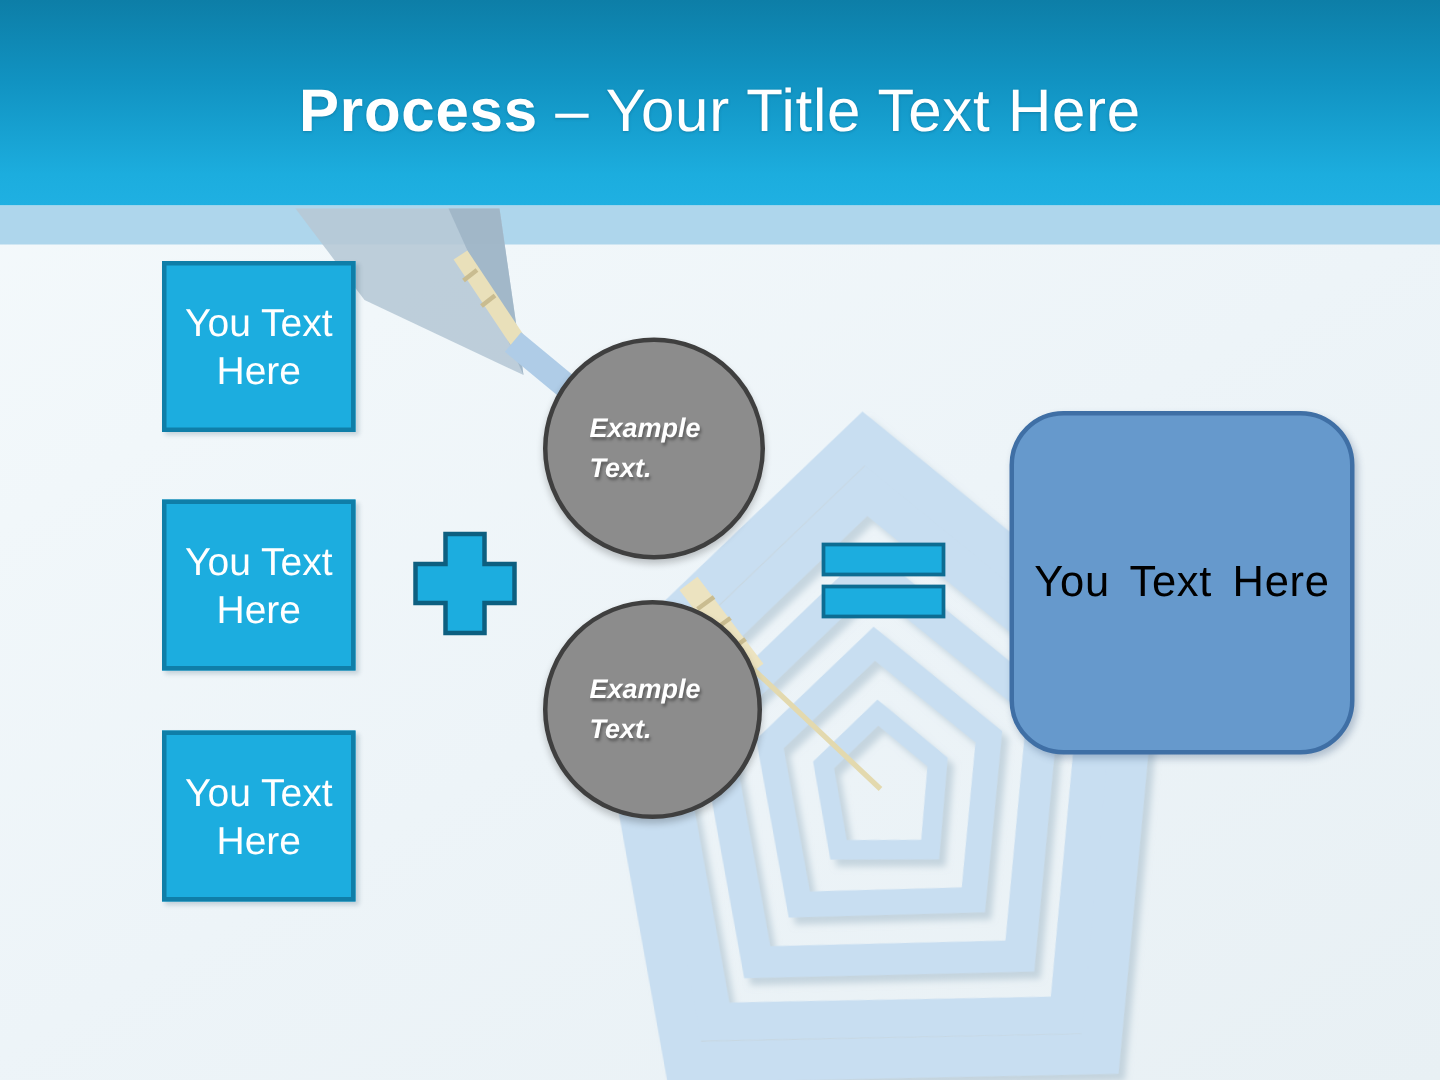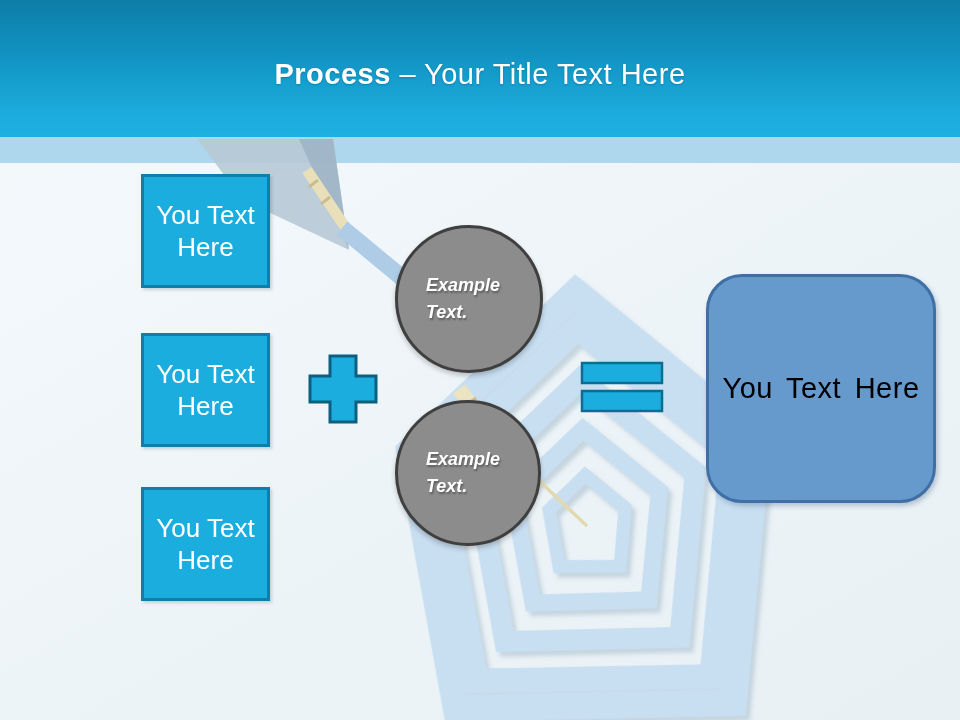--- a/index.html
+++ b/index.html
@@ -8,32 +8,32 @@
     position:relative; width:960px; height:720px; overflow:hidden;
     background:linear-gradient(150deg,#f5fafc 0%,#edf4f8 55%,#e8f0f4 100%);
   }
   
   .header{
     position:absolute; top:0; left:0; width:960px; height:137px; z-index:0;
     background:linear-gradient(180deg,#0d7ea7 0%,#1193c2 40%,#1cadde 85%,#1fb0e2 100%);
     display:flex; align-items:center; justify-content:center; padding-top:12px;
   }
   .title{
-    color:#ffffff; font-size:29px; font-weight:400; letter-spacing:.5px;
+    color:#ffffff; font-size:40px; font-weight:400; letter-spacing:.5px;
     text-shadow:0 1px 2px rgba(0,60,90,.30); white-space:pre;
   }
   .title .bold{ font-weight:700; }
   .band{
     position:absolute; top:137px; left:0; width:960px; height:26px;
     background:#aed6ec; z-index:0;
   }
   
   .bg-art{ position:absolute; top:0; left:0; z-index:1; pointer-events:none; }
   
-  .content{ position:absolute; inset:0; z-index:2;margin-left:33px; }
+  .content{ position:absolute; inset:0; z-index:2; }
   .input-box{
     position:absolute; left:108px; width:129px; height:114px;
     background:#1caddf; border:3px solid #0f7ea8;
     display:flex; align-items:center; justify-content:center; text-align:center;
     color:#ffffff; font-size:26px; line-height:1.25; padding:4px 10px;
     box-shadow:2px 2px 3px rgba(0,50,80,.18);
   }
   .box1{ top:174px; } .box2{ top:333px; } .box3{ top:487px; }
   .circle{
     position:absolute; border-radius:50%;

